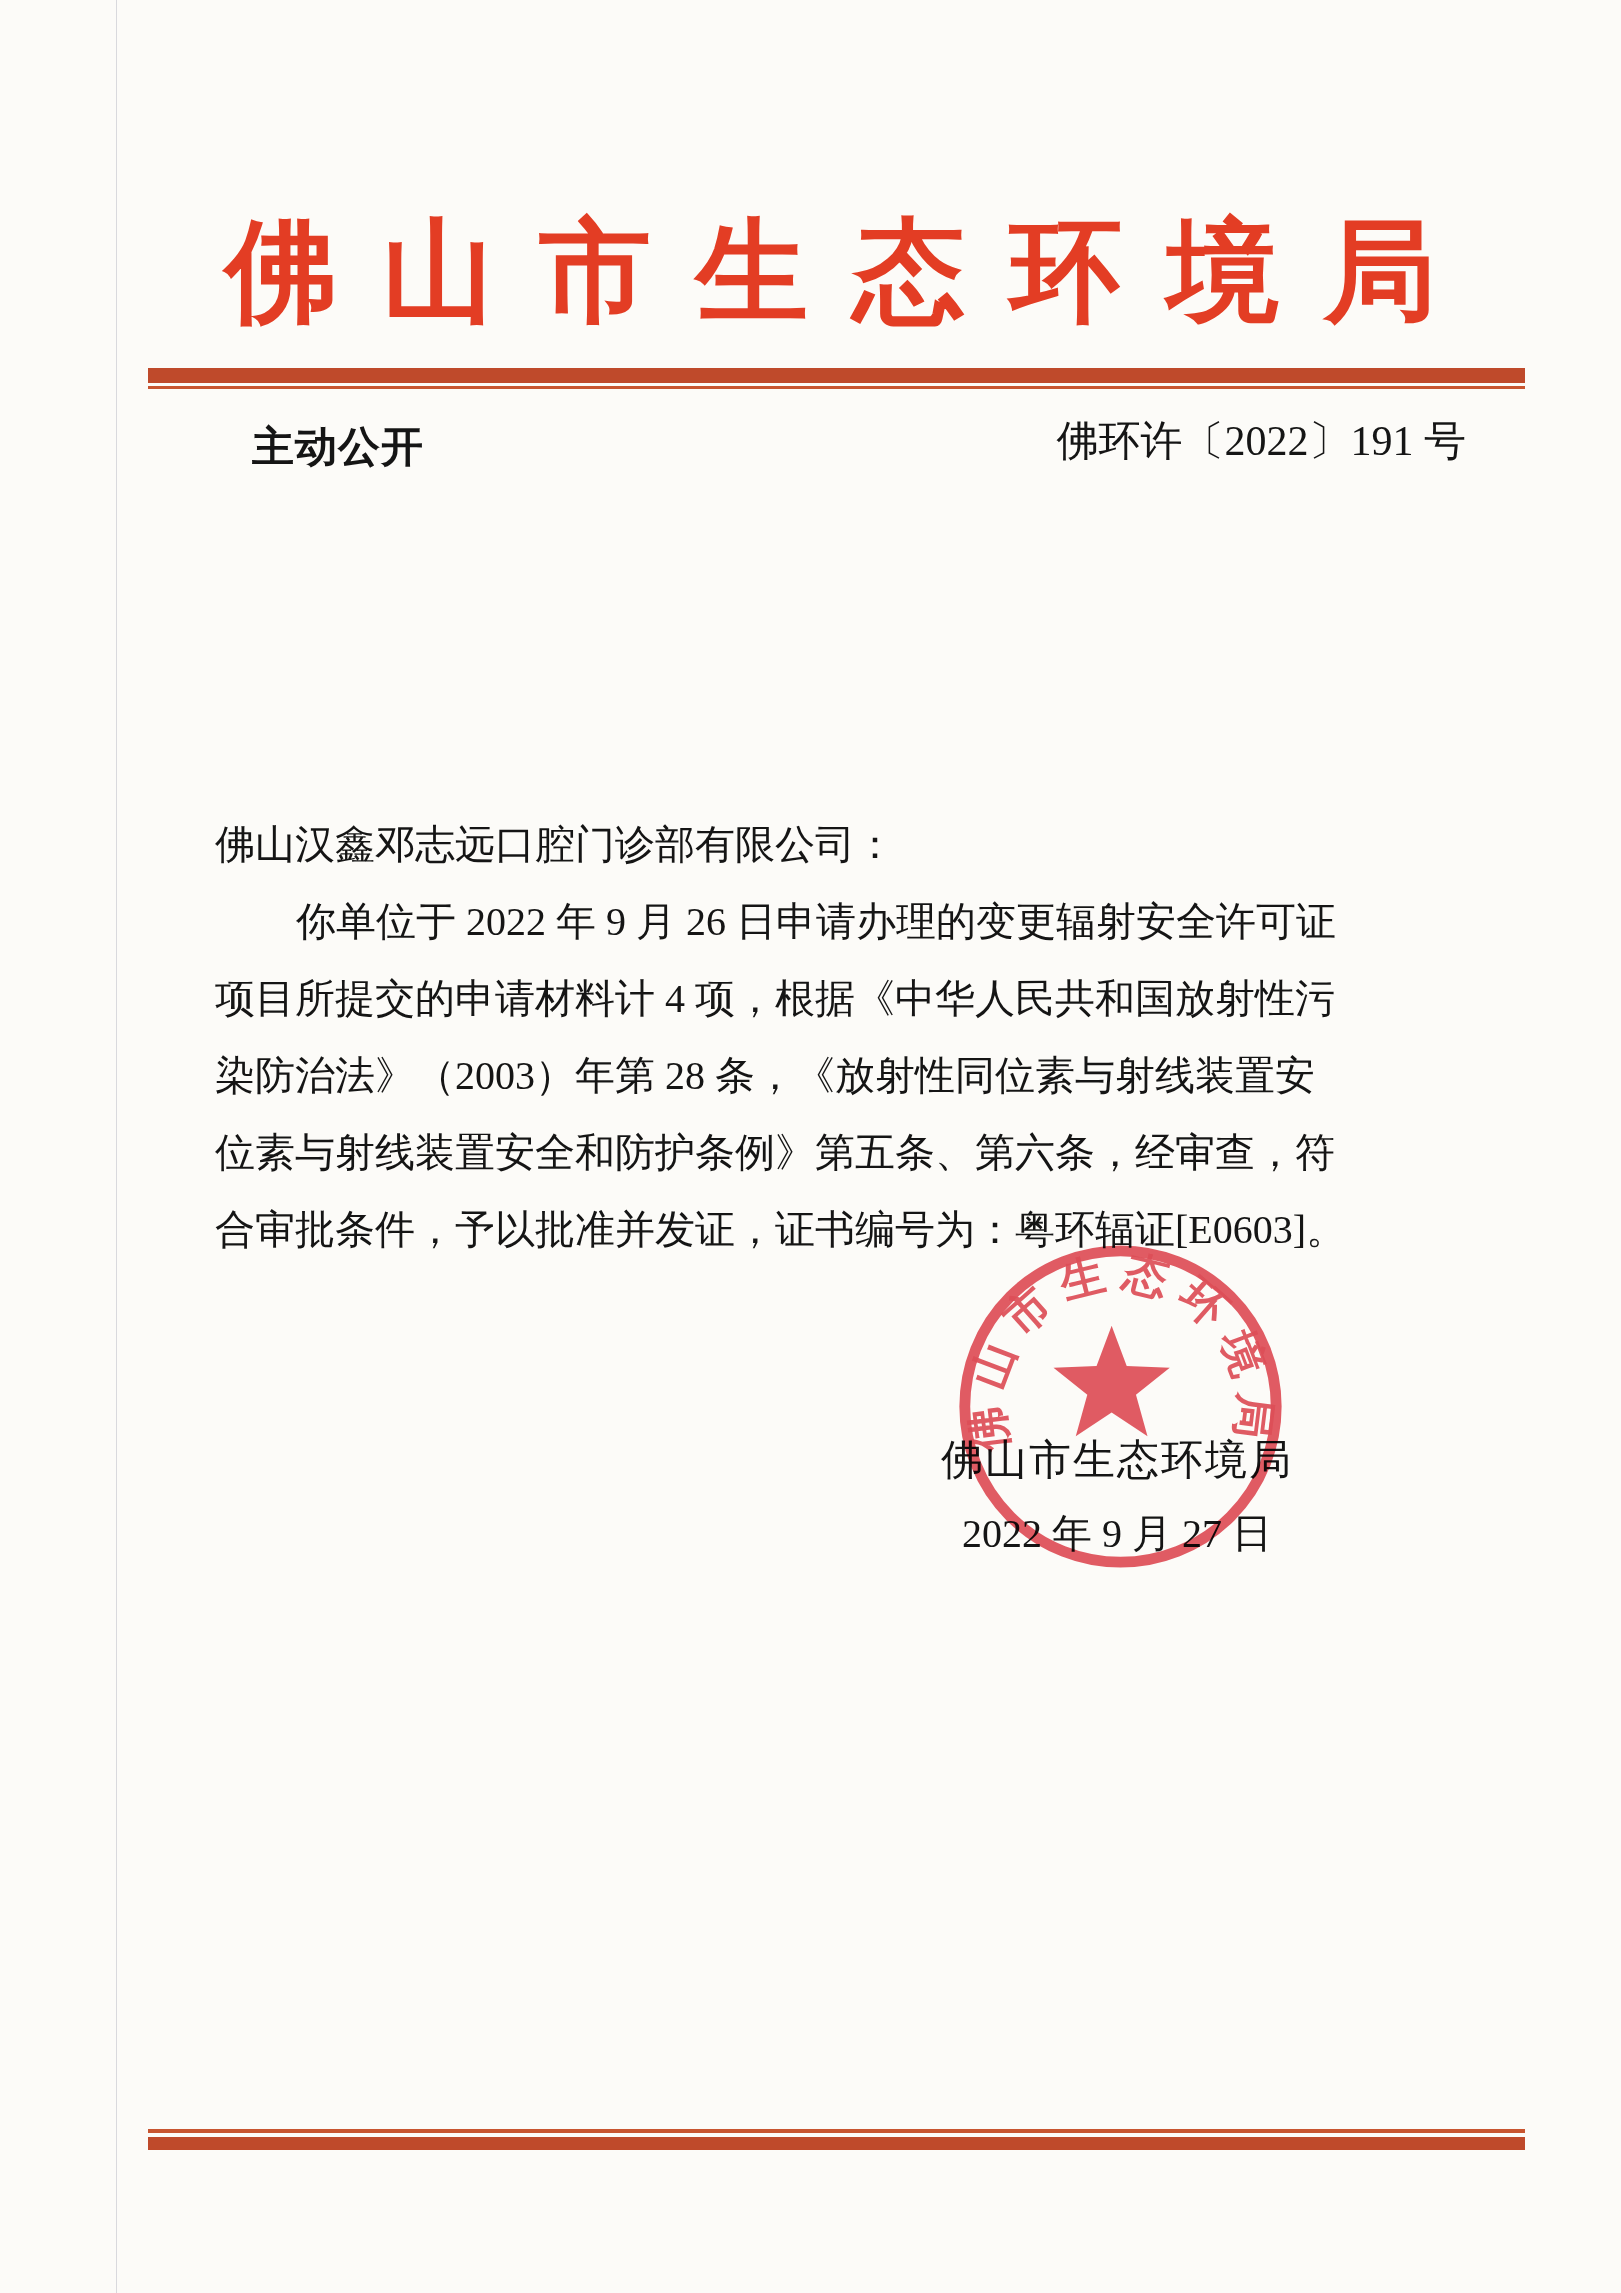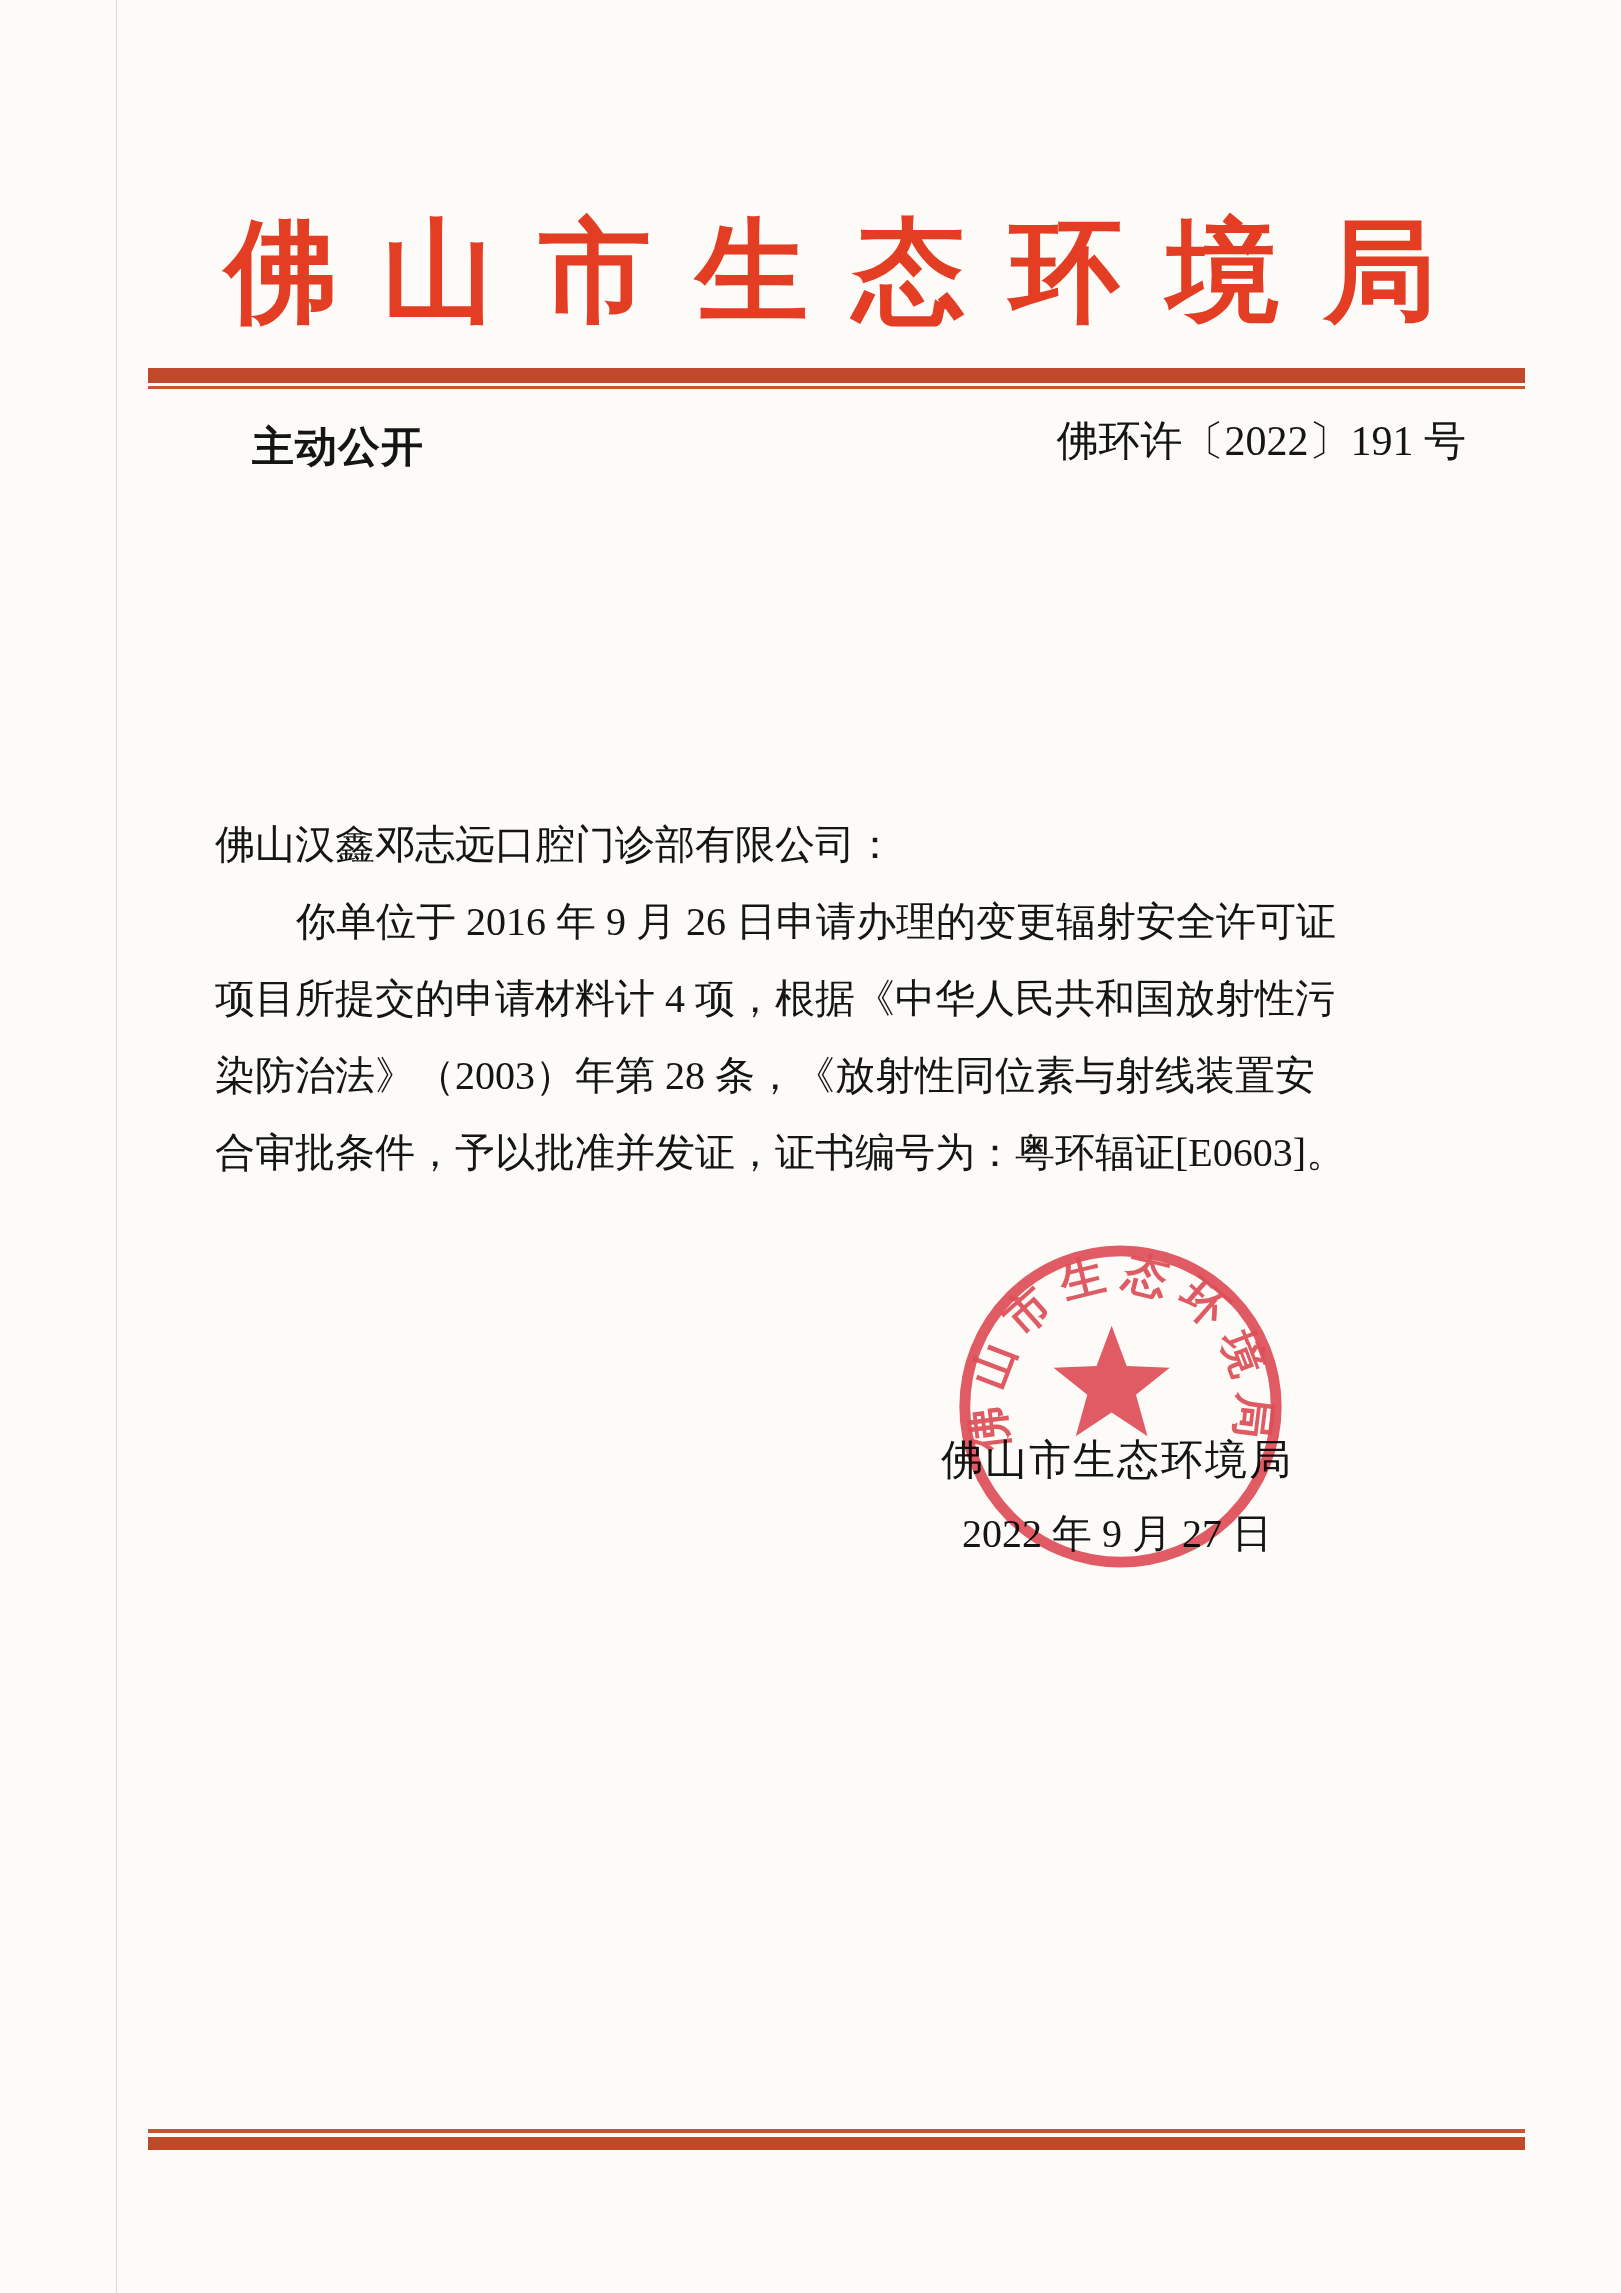--- a/index.html
+++ b/index.html
@@ -88,23 +88,24 @@
     <div class="bar-thin"></div>
   </div>
 
   <div class="disclosure">主动公开</div>
 
   <div class="doc-number">佛环许〔2022〕191 号</div>
 
 
   <div class="body-text">
     <div class="line">佛山汉鑫邓志远口腔门诊部有限公司：</div>
-    <div class="line indent">你单位于 2016 年 9 月 26 日申请办理的变更辐射安全许可证</div>
+    <div class="line indent">你单位于 2022 年 9 月 26 日申请办理的变更辐射安全许可证</div>
     <div class="line">项目所提交的申请材料计 4 项，根据《中华人民共和国放射性污</div>
     <div class="line">染防治法》（2003）年第 28 条，《放射性同位素与射线装置安</div>
+    <div class="line">位素与射线装置安全和防护条例》第五条、第六条，经审查，符</div>
     <div class="line">合审批条件，予以批准并发证，证书编号为：粤环辐证[E0603]。</div>
   </div>
 
   <div class="signature-block">
     <div class="signature-agency">佛山市生态环境局</div>
     <div class="signature-date">2022 年 9 月 27 日</div>
   </div>
 
   <div class="seal">
     <svg viewBox="0 0 344 344" xmlns="http://www.w3.org/2000/svg">

